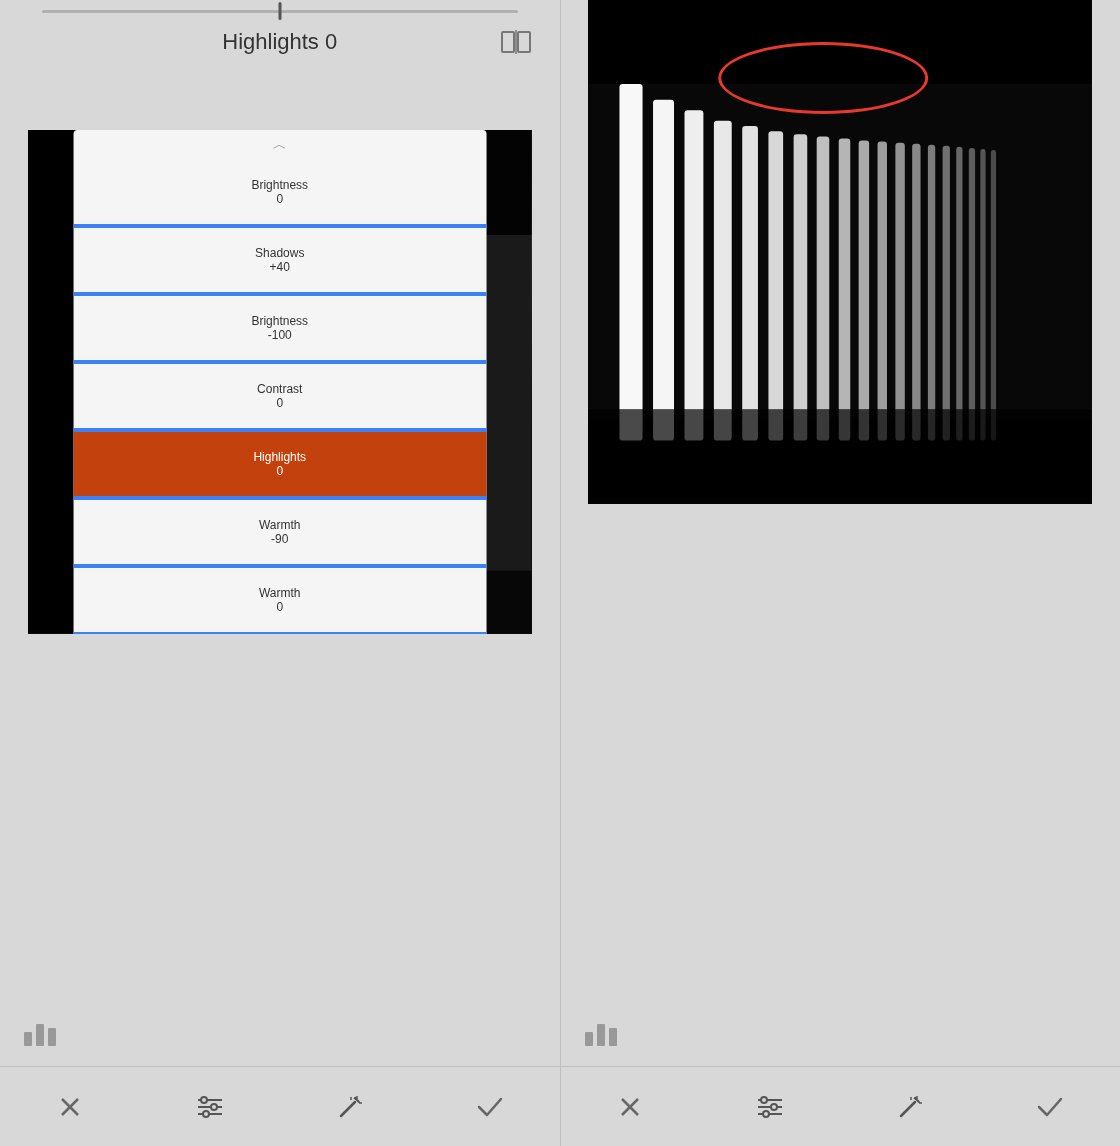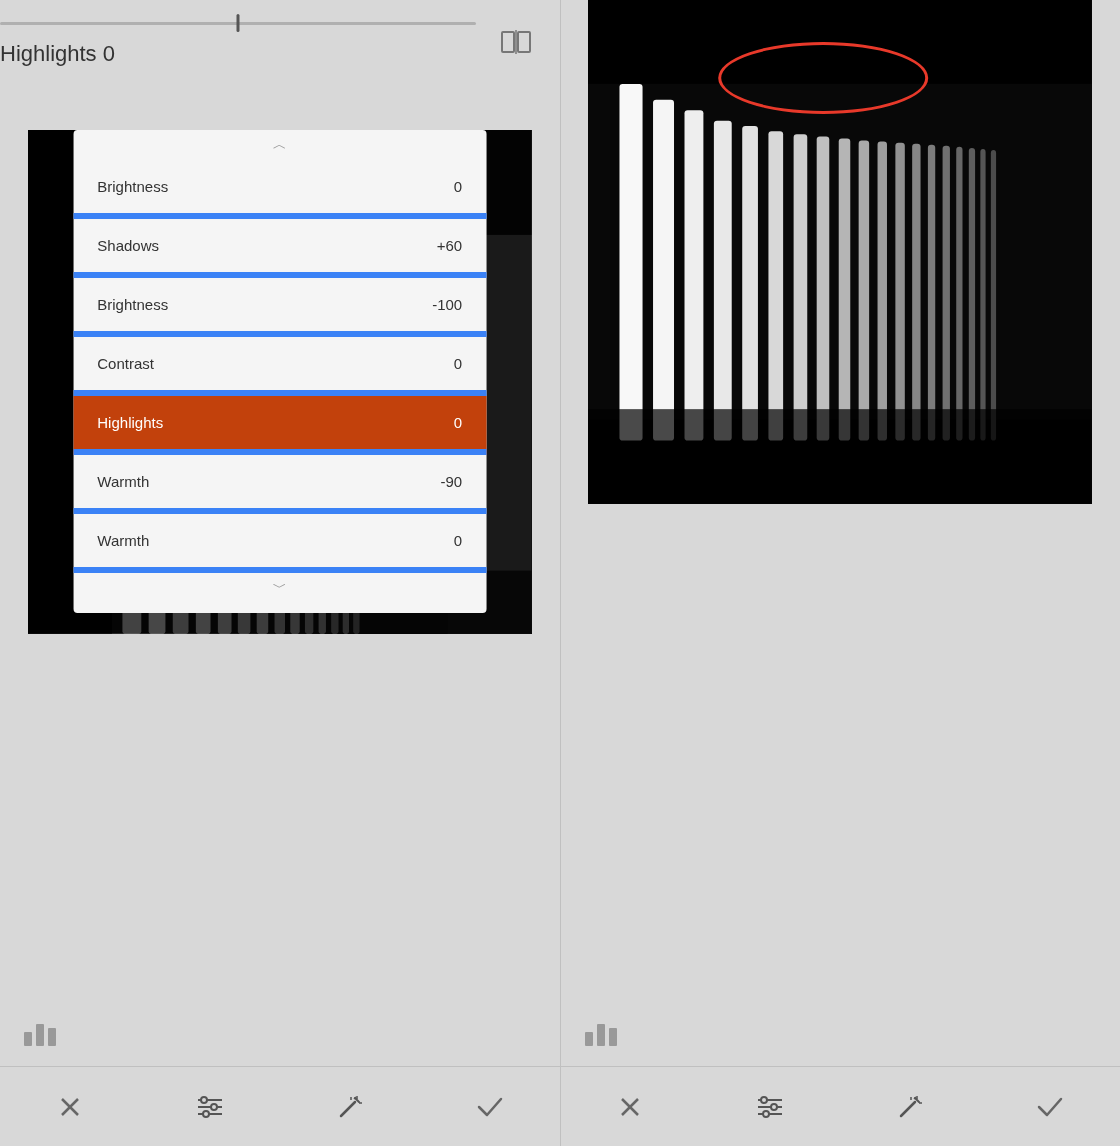--- a/index.html
+++ b/index.html
@@ -21,21 +21,21 @@
       flex-direction: column;
       align-items: center;
       position: relative;
     }
 
     
     .slider-area {
       width: 100%;
       display: flex;
       flex-direction: column;
-      padding-top: 12px;
+      align-items: center;
       height: 130px;
       position: relative;
     }
 
     .slider-track {
       width: 85%;
       height: 3px;
       background: #b0b0b0;
       border-radius: 2px;
       position: relative;
@@ -110,27 +110,27 @@
 
     .menu-arrow-up {
       text-align: center;
       color: #999;
       font-size: 14px;
       padding: 6px 0;
     }
 
     .menu-item {
       display: flex;
-      flex-direction: row;
+      flex-direction: column;
       justify-content: space-between;
       align-items: center;
       padding: 18px 24px;
-      font-size: 15px;
+      font-size: 12px;
       color: #333;
-      border-bottom: 6px solid #3b82f6;
+      border-bottom: 4px solid #3b82f6;
     }
 
     .menu-item:last-child {
       border-bottom: none;
     }
 
     .menu-item.active {
       background: #c2410c;
       color: #fff;
     }
@@ -268,21 +268,21 @@
     
     <div class="menu-overlay">
       <div class="menu-arrow-up">︿</div>
 
       <div class="menu-item">
         <span class="menu-item-label">Brightness</span>
         <span class="menu-item-value">0</span>
       </div>
       <div class="menu-item">
         <span class="menu-item-label">Shadows</span>
-        <span class="menu-item-value">+60</span>
+        <span class="menu-item-value">+40</span>
       </div>
       <div class="menu-item">
         <span class="menu-item-label">Brightness</span>
         <span class="menu-item-value">-100</span>
       </div>
       <div class="menu-item">
         <span class="menu-item-label">Contrast</span>
         <span class="menu-item-value">0</span>
       </div>
       <div class="menu-item active">

